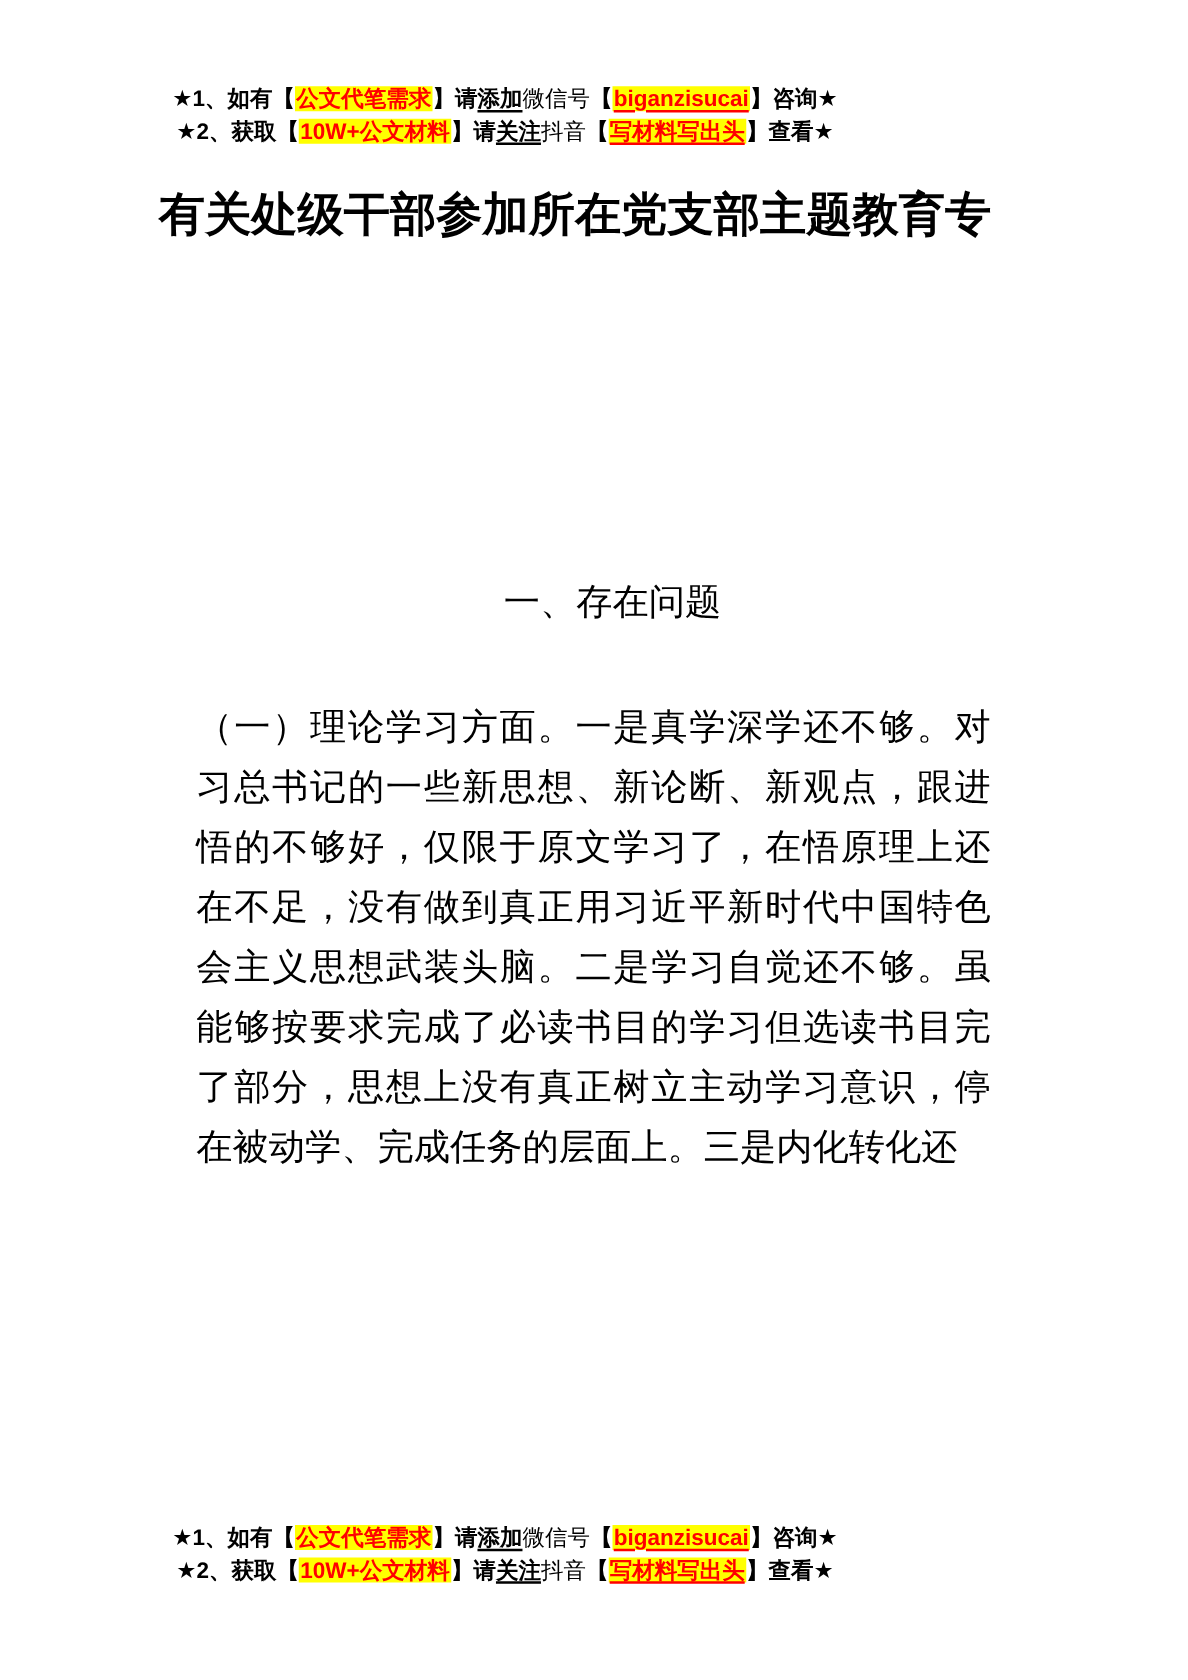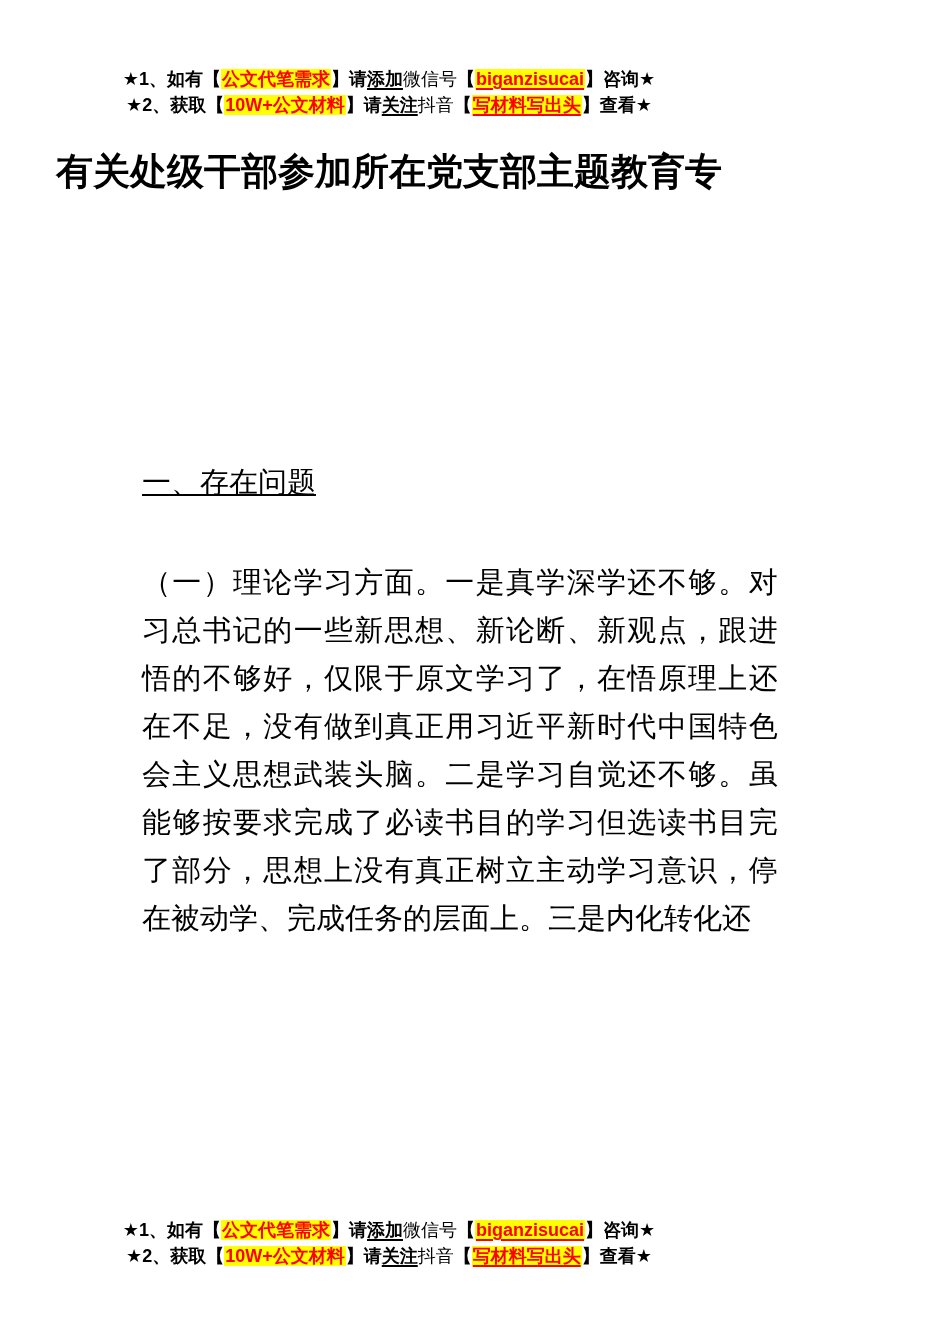--- a/index.html
+++ b/index.html
@@ -5,20 +5,21 @@
   * { margin: 0; padding: 0; box-sizing: border-box; }
   html, body { background: #ffffff; }
   .page {
     position: relative;
     width: 778px;
     height: 1344px;
     background: #ffffff;
     overflow: hidden;
     font-family: "Liberation Sans", "DejaVu Sans", sans-serif;
     color: #000000;
+    margin-left: 15px;
   }
 
   
   .ad-block {
     position: absolute;
     left: 0;
     right: 0;
     text-align: center;
   }
   .ad-block.header { top: 66px; }
@@ -43,41 +44,41 @@
     text-decoration-thickness: 2px;
   }
   .seg-plain { font-weight: 400; }
 
   
   .doc-title {
     position: absolute;
     top: 113px;
     left: 0;
     right: 0;
-    text-align: center;
+    text-align: right;
     font-size: 37px;
     font-weight: 700;
     color: #000000;
   }
   .title-line { line-height: 118px; height: 118px; }
 
   
   .doc-body {
     position: absolute;
     top: 458px;
     left: 142px;
     width: 666px;
     font-size: 29px;
     font-weight: 400;
     line-height: 48px;
     color: #000000;
     text-align: justify;
   }
   .para-1 { margin-bottom: 58px; }
-  .heading-1 { margin-bottom: 52px; text-align: left; text-decoration: underline; }
+  .heading-1 { margin-bottom: 52px; text-align: center; }
   .para-2 { margin-bottom: 0; }
 </style>
 </head>
 <body>
 
 <div class="page">
 
   <div class="ad-block header">
     <div class="ad-line">
       <span class="seg">★1、如有【</span><span class="seg seg-hl">公文代笔需求</span><span class="seg">】请</span><span class="seg seg-u">添加</span><span class="seg seg-plain">微信号</span><span class="seg">【</span><span class="seg seg-hl seg-u">biganzisucai</span><span class="seg">】咨询★</span>

